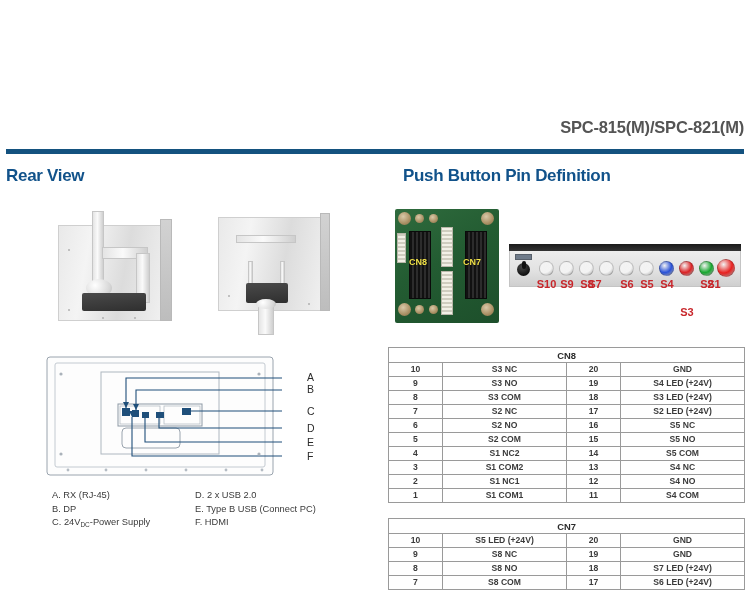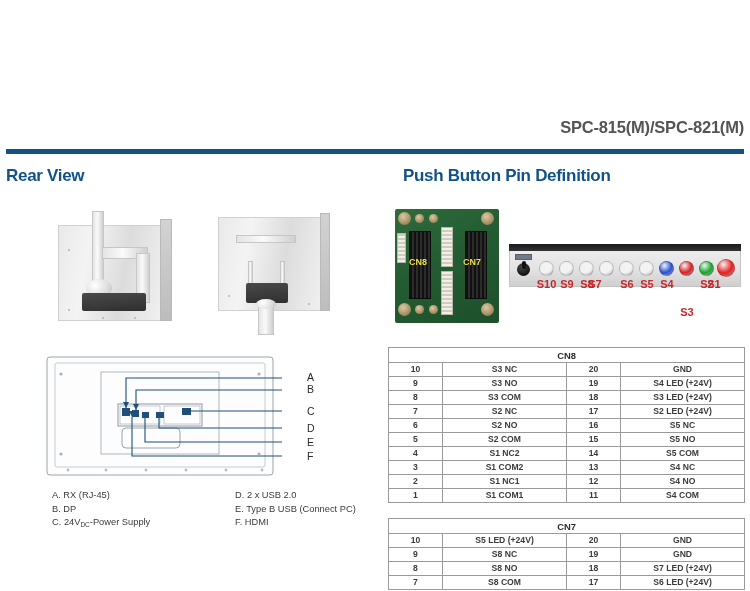--- a/index.html
+++ b/index.html
@@ -76,21 +76,21 @@
   }
   .callout-letter {
     position: absolute; left: 0; font-size: 10.5px; color: #2b2b2b;
     line-height: 1;
   }
 
   
   .legend { position: absolute; left: 52px; top: 489px; font-size: 9.3px; color: #3a3a3a; }
   .legend .col { position: absolute; top: 0; }
   .legend .col.c1 { left: 0; }
-  .legend .col.c2 { left: 143px; margin-left: 40px; }
+  .legend .col.c2 { left: 143px; }
   .legend .row { line-height: 13.6px; white-space: nowrap; }
   .legend sub { font-size: 6.5px; vertical-align: baseline; position: relative; top: 2px; }
 
   
   .pcb { position: absolute; left: 389px; top: 205px; width: 116px; height: 122px; }
   .pcb-board {
     position: absolute; left: 6px; top: 4px; width: 104px; height: 114px;
     background: linear-gradient(150deg,#2f6b3d 0%,#235c32 45%,#1d4f2b 100%);
     border-radius: 2px;
   }

